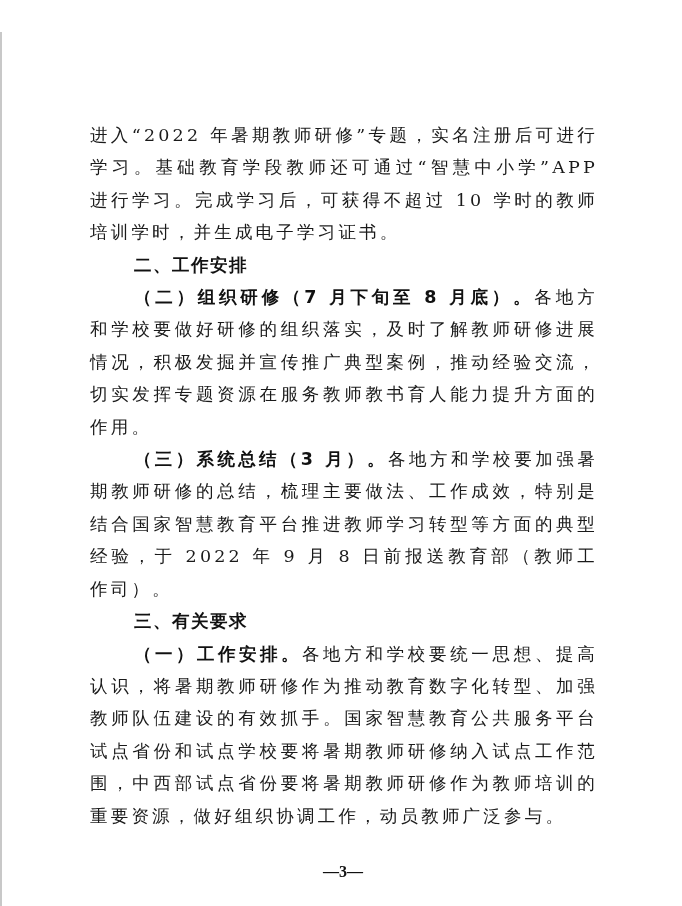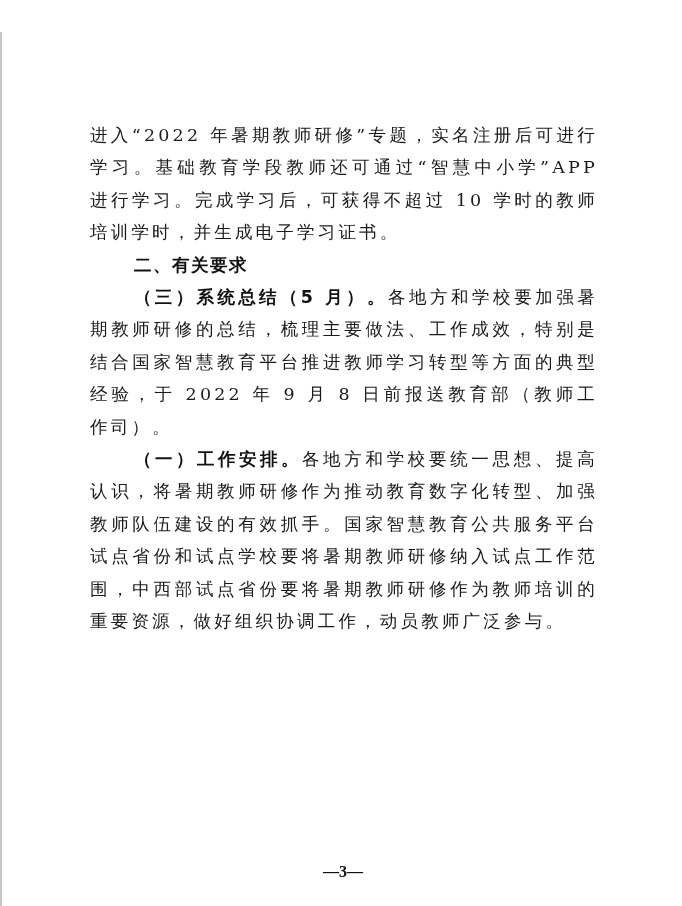--- a/index.html
+++ b/index.html
@@ -73,29 +73,35 @@
 <body>
 
 <div class="page">
   <div class="body-text">
 
     <p class="para">
       <span>进入“2022 年暑期教师研修”专题，实名注册后可进行学习。基础教育学段教师还可通过“智慧中小学”APP 进行学习。完成学习后，可获得不超过 10 学时的教师培训学时，并生成电子学习证书。</span>
     </p>
 
     <p class="para h1">
-      <span>二、有关要求</span>
+      <span>二、工作安排</span>
     </p>
 
 
+    <p class="para indent">
+      <span class="lead">（二）组织研修（7 月下旬至 8 月底）。</span><span>各地方和学校要做好研修的组织落实，及时了解教师研修进展情况，积极发掘并宣传推广典型案例，推动经验交流，切实发挥专题资源在服务教师教书育人能力提升方面的作用。</span>
+    </p>
 
     <p class="para indent">
-      <span class="lead">（三）系统总结（5 月）。</span><span>各地方和学校要加强暑期教师研修的总结，梳理主要做法、工作成效，特别是结合国家智慧教育平台推进教师学习转型等方面的典型经验，于 2022 年 9 月 8 日前报送教育部（教师工作司）。</span>
+      <span class="lead">（三）系统总结（3 月）。</span><span>各地方和学校要加强暑期教师研修的总结，梳理主要做法、工作成效，特别是结合国家智慧教育平台推进教师学习转型等方面的典型经验，于 2022 年 9 月 8 日前报送教育部（教师工作司）。</span>
     </p>
 
+    <p class="para h1">
+      <span>三、有关要求</span>
+    </p>
 
     <p class="para indent">
       <span class="lead">（一）工作安排。</span><span>各地方和学校要统一思想、提高认识，将暑期教师研修作为推动教育数字化转型、加强教师队伍建设的有效抓手。国家智慧教育公共服务平台试点省份和试点学校要将暑期教师研修纳入试点工作范围，中西部试点省份要将暑期教师研修作为教师培训的重要资源，做好组织协调工作，动员教师广泛参与。</span>
     </p>
 
   </div>
 
   <div class="page-number">—3—</div>
 </div>
 

